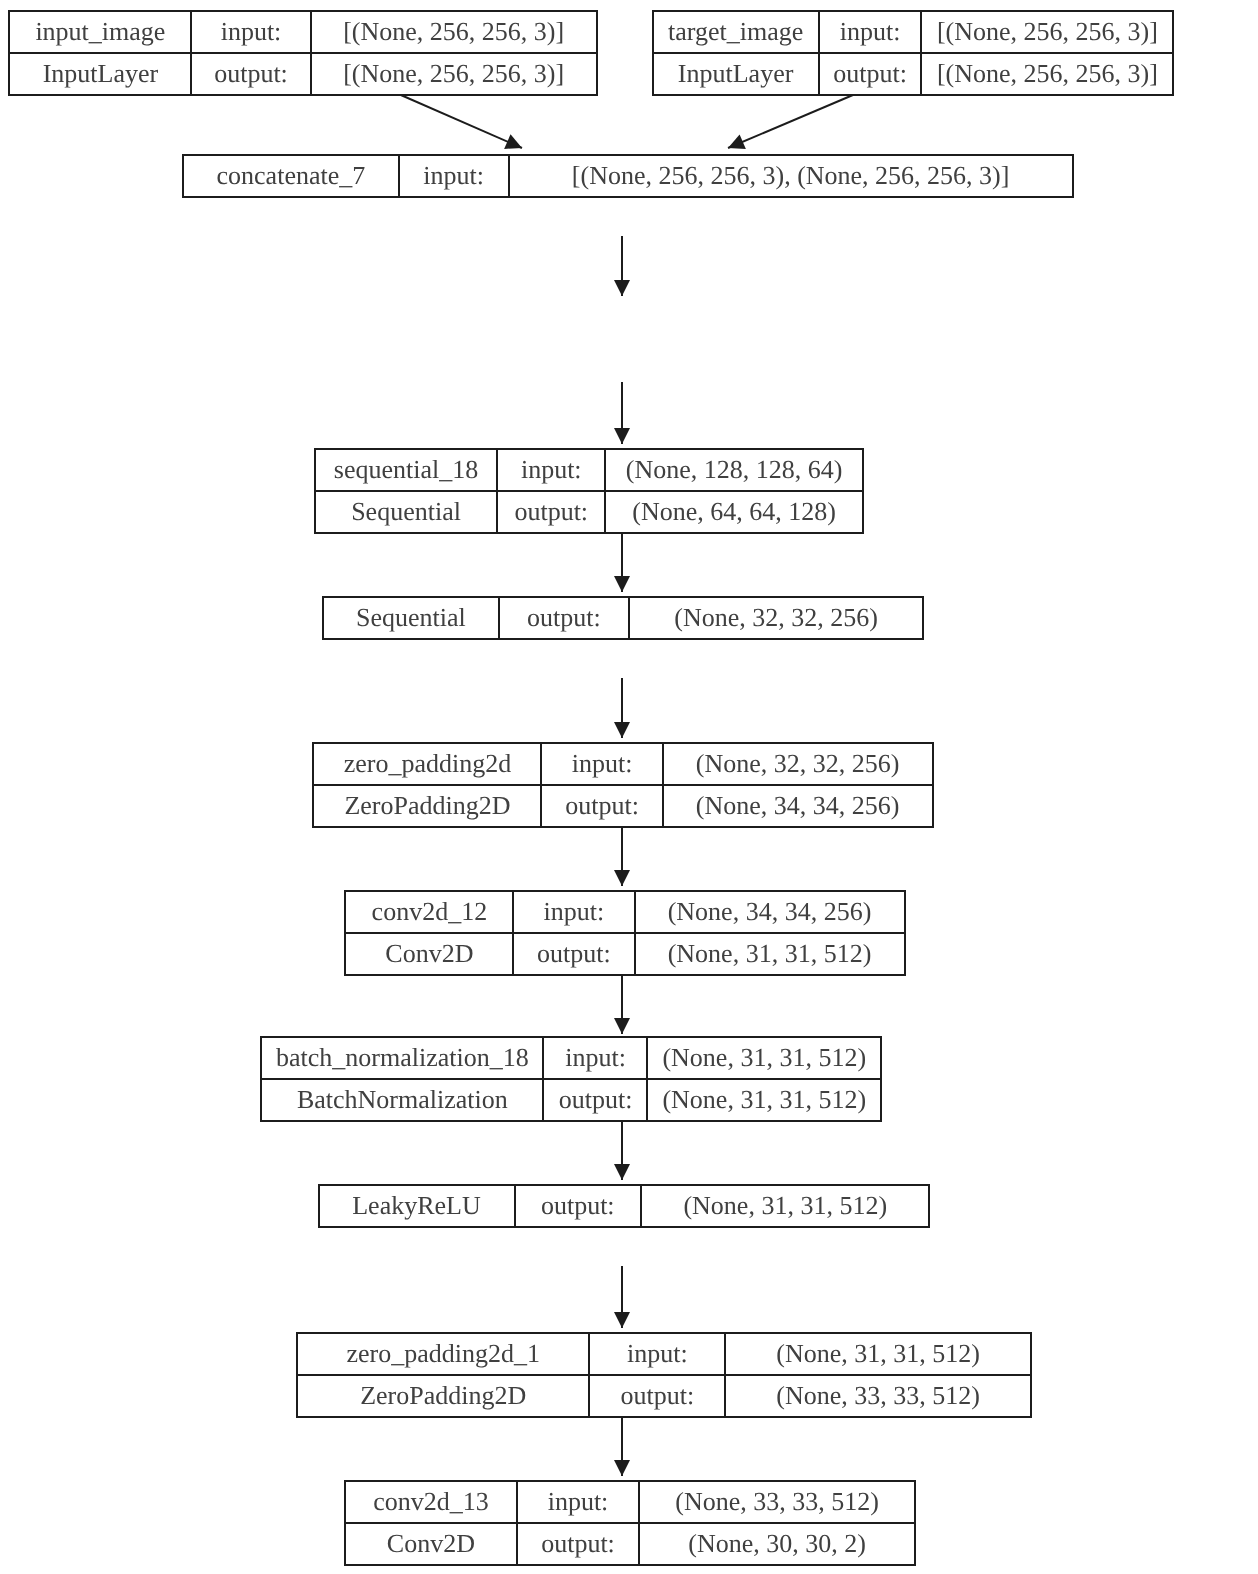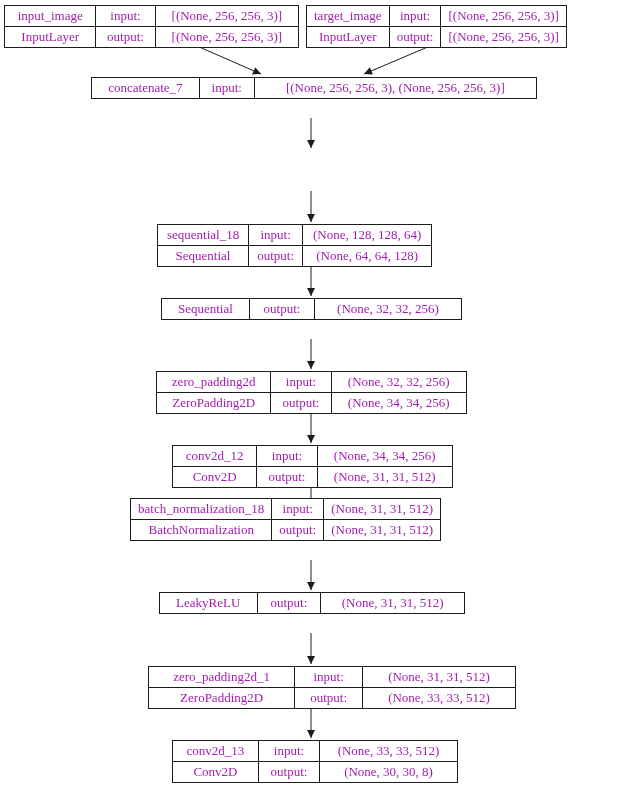--- a/index.html
+++ b/index.html
@@ -2,21 +2,21 @@
 <html><head>
 <meta charset="utf-8">
 <style>
   html, body { margin: 0; padding: 0; background: #ffffff; }
   #canvas {
     position: relative;
     width: 629px;
     height: 787px;
     background: #ffffff;
     font-family: "Liberation Serif", "DejaVu Serif", serif;
-    color: #a21caf;
+    color: #404040;
   }
   #edges {
     position: absolute;
     left: 0; top: 0;
     width: 629px; height: 787px;
     pointer-events: none;
   }
   .node {
     position: absolute;
     background: #ffffff;
@@ -70,21 +70,21 @@
       </tr>
       <tr>
         <td>InputLayer</td>
         <td>output:</td>
         <td>[(None, 256, 256, 3)]</td>
       </tr>
     </tbody>
       </table>
   </div>
 
-  <div class="node" style="left:306px; top:5px; width:250px">
+  <div class="node" style="left:326px; top:5px; width:250px">
     <table class="record">
         <tbody>
       <tr>
         <td>target_image</td>
         <td>input:</td>
         <td>[(None, 256, 256, 3)]</td>
       </tr>
       <tr>
         <td>InputLayer</td>
         <td>output:</td>
@@ -163,21 +163,21 @@
       </tr>
       <tr>
         <td>Conv2D</td>
         <td>output:</td>
         <td>(None, 31, 31, 512)</td>
       </tr>
     </tbody>
       </table>
   </div>
 
-  <div class="node" style="left:130px; top:498px; width:298px">
+  <div class="node" style="left:130px; top:518px; width:298px">
     <table class="record">
         <tbody>
       <tr>
         <td>batch_normalization_18</td>
         <td>input:</td>
         <td>(None, 31, 31, 512)</td>
       </tr>
       <tr>
         <td>BatchNormalization</td>
         <td>output:</td>
@@ -220,19 +220,19 @@
     <table class="record">
         <tbody>
       <tr>
         <td>conv2d_13</td>
         <td>input:</td>
         <td>(None, 33, 33, 512)</td>
       </tr>
       <tr>
         <td>Conv2D</td>
         <td>output:</td>
-        <td>(None, 30, 30, 8)</td>
+        <td>(None, 30, 30, 2)</td>
       </tr>
     </tbody>
       </table>
   </div>
 
 </div>
 
 </body></html>

